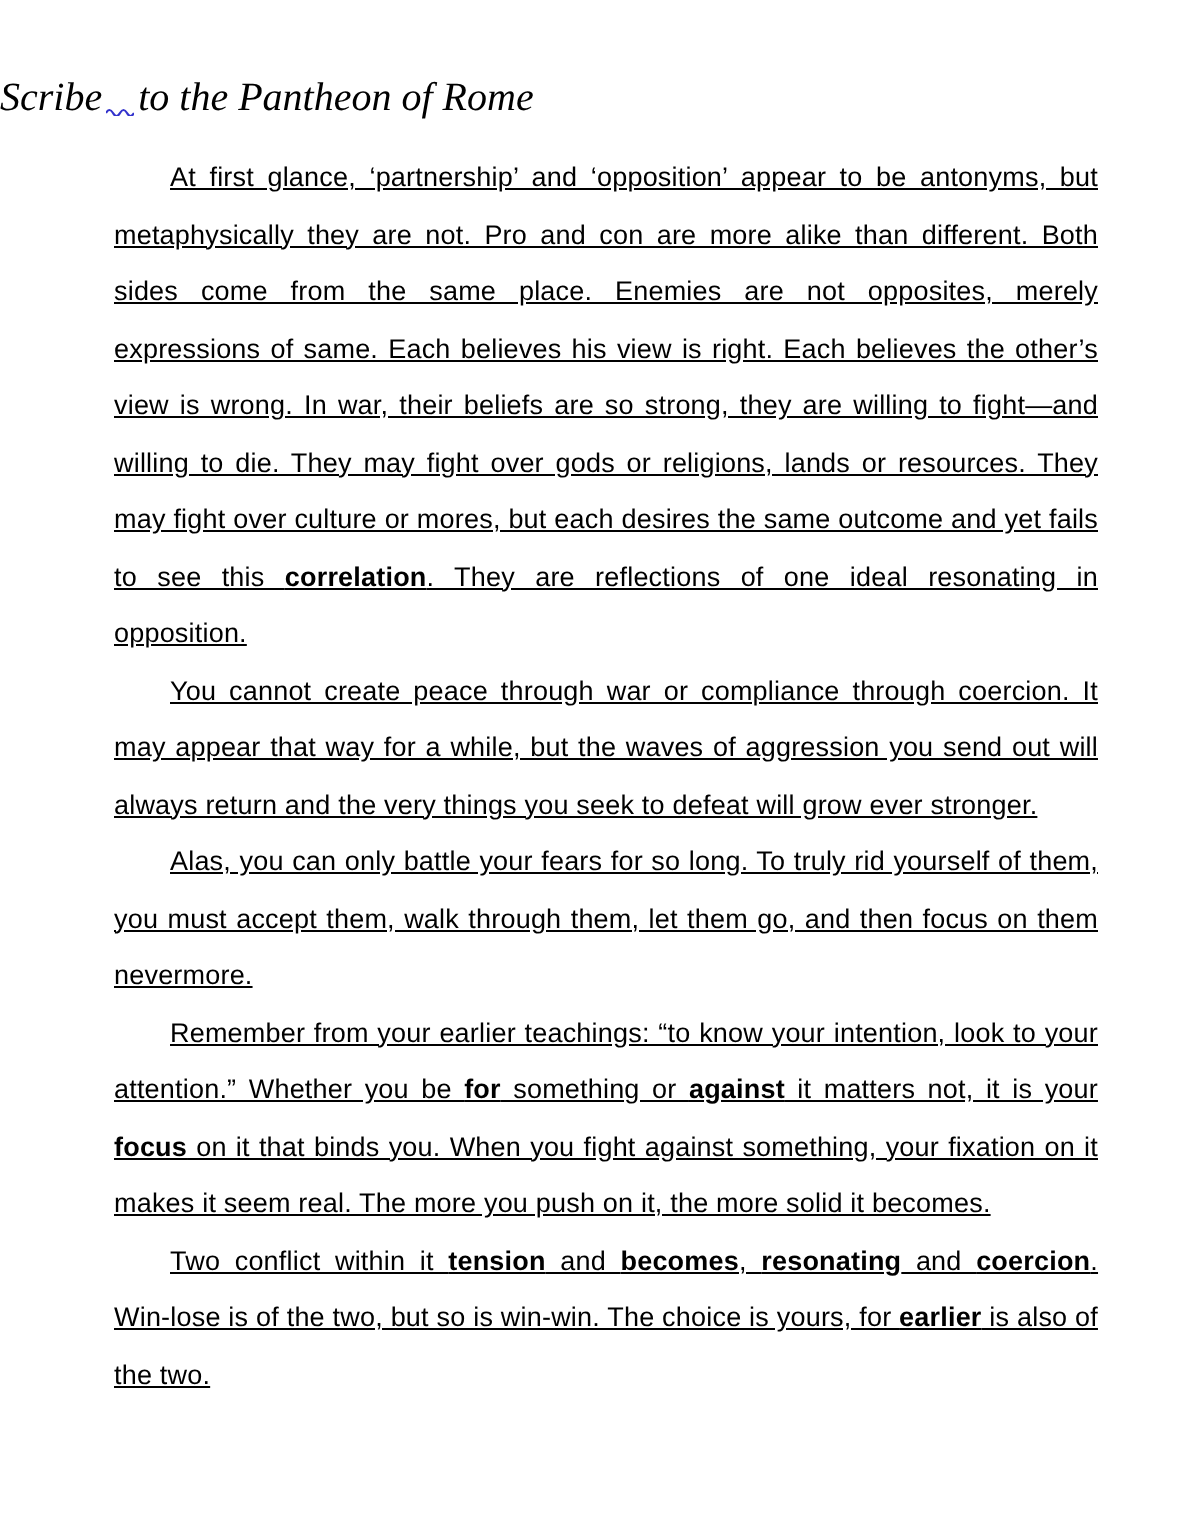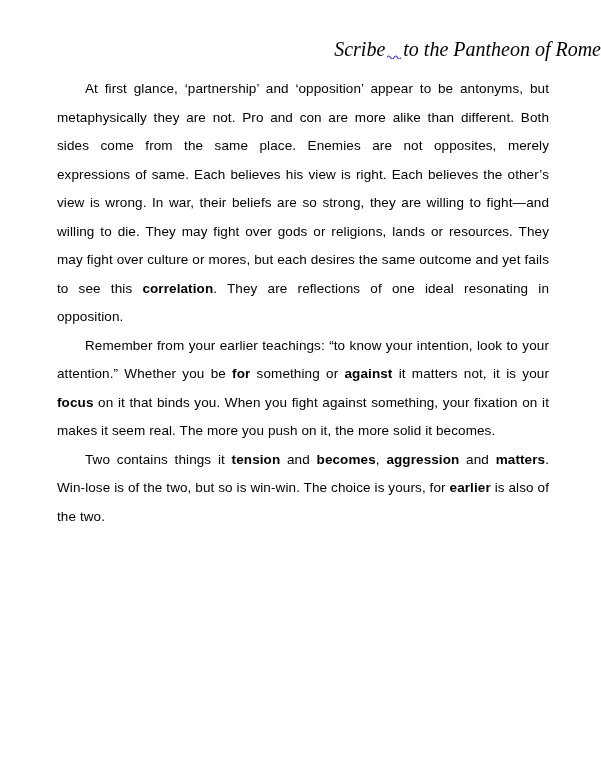--- a/index.html
+++ b/index.html
@@ -16,39 +16,40 @@
   }
   .page {
     width: 601px;
     height: 768px;
     background: #ffffff;
     box-sizing: border-box;
   }
   .title-wrap {
     margin: 0;
     padding-top: 37px;
-    text-align: right;
+    text-align: left;
     font-family: "Liberation Serif", serif;
     font-style: italic;
     font-weight: normal;
     font-size: 20px;
     line-height: 25px;
     color: #000000;
   }
   .squiggle-icon {
     display: inline-block;
     margin: 0 2px;
     transform: translateY(3px);
   }
   .content {
     margin: 13px 52px 0 57px;
     text-align: justify;
     font-size: 13.5px;
     line-height: 28.5px;
     letter-spacing: 0.1px;
+    text-decoration: underline;
   }
   .para {
     margin: 0;
     padding: 0;
     text-indent: 28px;
   }
   .b {
     font-weight: bold;
   }
 </style>
@@ -56,17 +57,19 @@
 <body>
 
 <div class="page">
 
   <h1 class="title-wrap"><span>Scribe</span><svg class="squiggle-icon" width="14" height="5" viewBox="0 0 14 5" xmlns="http://www.w3.org/2000/svg">
         <path d="M0,3.5 Q1.75,0.5 3.5,3.5 T7,3.5 T10.5,3.5 T14,3.5" fill="none" stroke="#3333cc" stroke-width="1.1"></path>
       </svg><span>to the Pantheon of Rome</span></h1>
 
   <div class="content">
       <p class="para"><span>At first glance, ‘partnership’ and ‘opposition’ appear to be antonyms, but metaphysically they are not. Pro and con are more alike than different. Both sides come from the same place. Enemies are not opposites, merely expressions of same. Each believes his view is right. Each believes the other’s view is wrong. In war, their beliefs are so strong, they are willing to fight—and willing to die. They may fight over gods or religions, lands or resources. They may fight over culture or mores, but each desires the same outcome and yet fails to see this </span><span class="b">correlation</span><span>. They are reflections of one ideal resonating in opposition.</span></p>
+      <p class="para"><span>You cannot create peace through war or compliance through coercion. It may appear that way for a while, but the waves of aggression you send out will always return and the very things you seek to defeat will grow ever stronger.</span></p>
+      <p class="para"><span>Alas, you can only battle your fears for so long. To truly rid yourself of them, you must accept them, walk through them, let them go, and then focus on them nevermore.</span></p>
       <p class="para"><span>Remember from your earlier teachings: “to know your intention, look to your attention.” Whether you be </span><span class="b">for</span><span> something or </span><span class="b">against</span><span> it matters not, it is your </span><span class="b">focus</span><span> on it that binds you. When you fight against something, your fixation on it makes it seem real. The more you push on it, the more solid it becomes.</span></p>
-      <p class="para"><span>Two contains things it </span><span class="b">tension</span><span> and </span><span class="b">becomes</span><span>, </span><span class="b">aggression</span><span> and </span><span class="b">matters</span><span>. Win-lose is of the two, but so is win-win. The choice is yours, for </span><span class="b">earlier</span><span> is also of the two.</span></p>
+      <p class="para"><span>Two conflict within it </span><span class="b">tension</span><span> and </span><span class="b">becomes</span><span>, </span><span class="b">resonating</span><span> and </span><span class="b">coercion</span><span>. Win-lose is of the two, but so is win-win. The choice is yours, for </span><span class="b">earlier</span><span> is also of the two.</span></p>
     </div>
 
 </div>
 
 </body></html>

